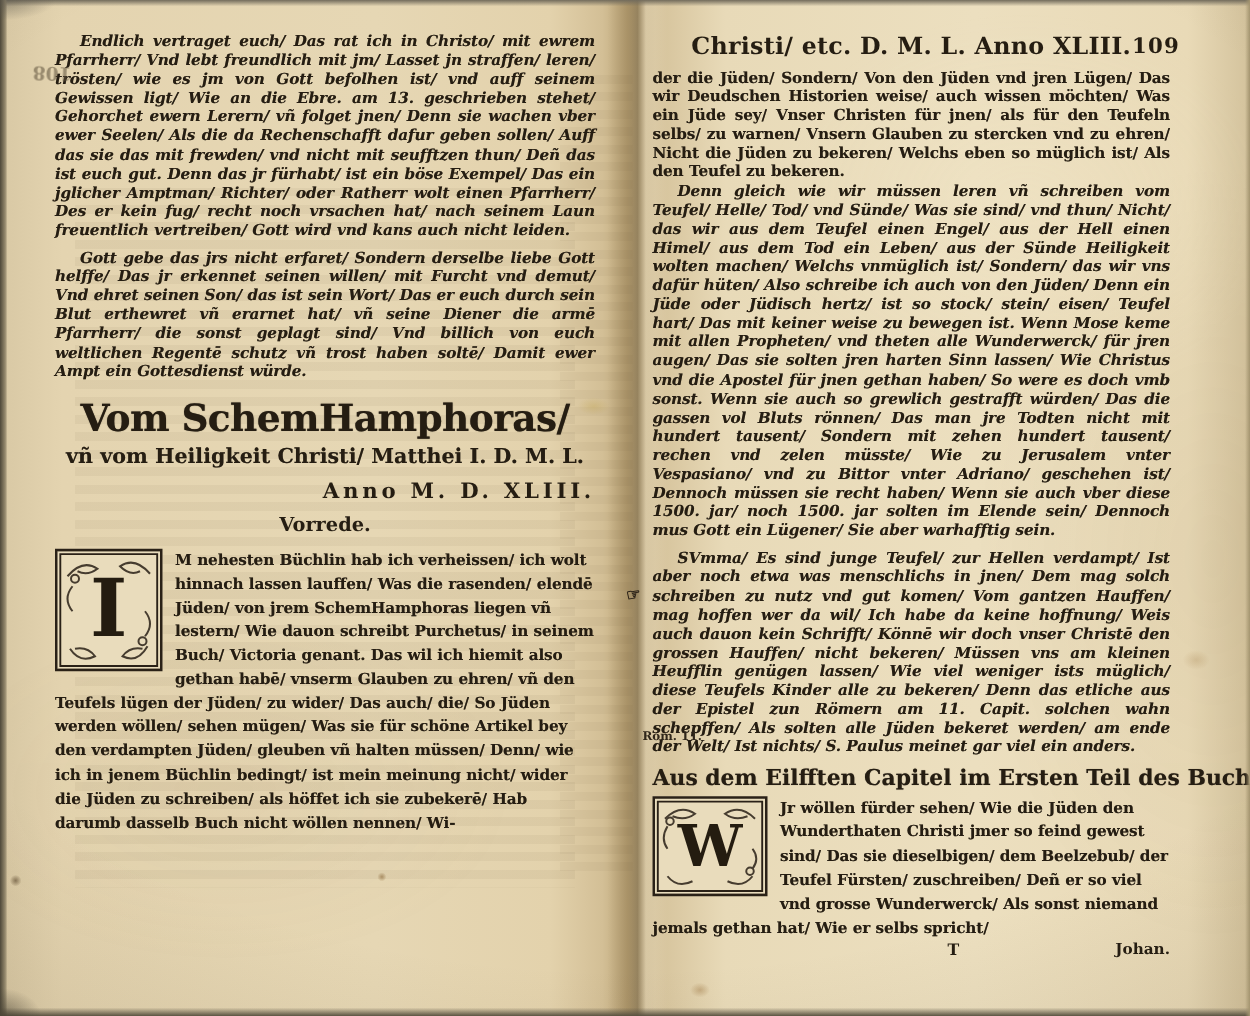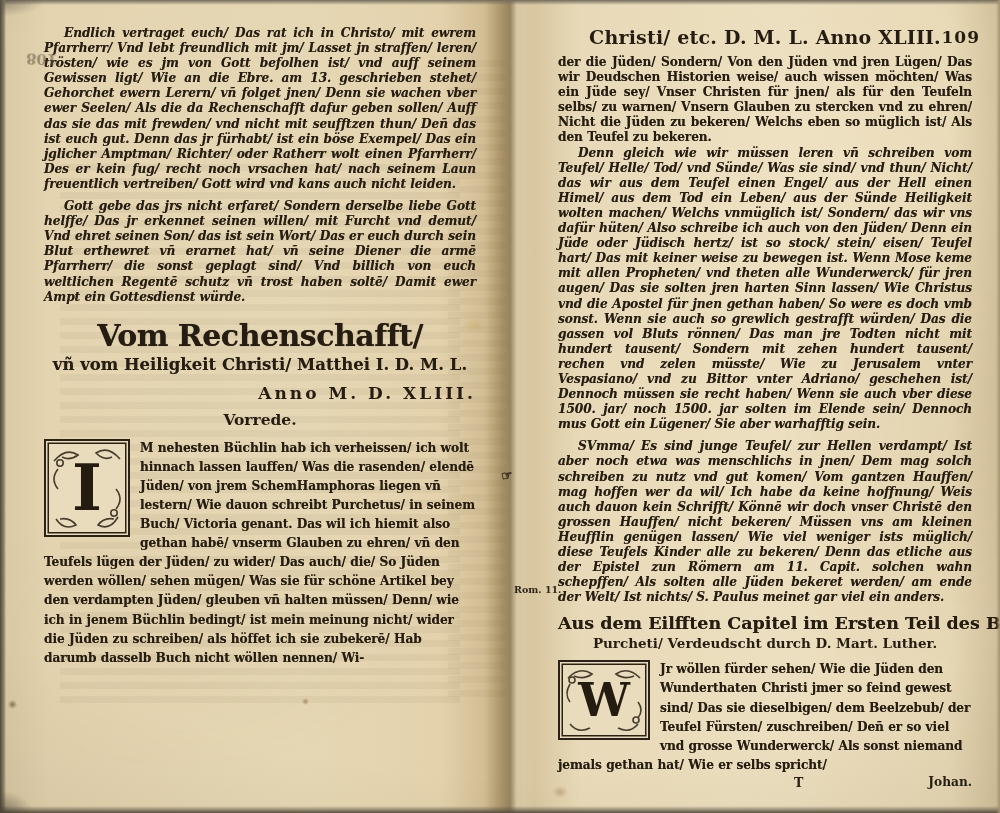--- a/index.html
+++ b/index.html
@@ -34,21 +34,21 @@
   .corner-bl{position:absolute;left:0;bottom:0;width:40px;height:26px;
     background:radial-gradient(44px 30px at 0 100%,rgba(70,64,50,.6),transparent 75%);}
   
   .ghost-block{position:absolute;pointer-events:none;filter:blur(.6px);
     background:repeating-linear-gradient(180deg,rgba(92,72,44,.055) 0 7px,rgba(92,72,44,0) 7px 14px);}
   
   .stain{position:absolute;border-radius:50%;pointer-events:none;}
   
   .page{position:absolute;top:26px;}
   .page-left{left:44px;width:432px;}
-  .page-right{left:558px;width:414px;}
+  .page-right{left:522px;width:414px;}
   .running-head{margin:0 0 7px 0;font-size:19px;font-weight:700;text-align:center;
     letter-spacing:.2px;white-space:nowrap;}
   .head-row{position:relative;}
   .folio{position:absolute;right:-8px;top:1px;font-size:17px;font-weight:700;letter-spacing:1px;}
   .ghost-folio{position:absolute;left:-18px;top:24px;transform:rotate(182deg);
     font-size:15px;font-weight:700;color:rgba(92,80,58,.55);filter:blur(.4px);}
   .body{margin:0;font-size:12.2px;line-height:15.1px;font-weight:700;text-align:justify;
     letter-spacing:-.1px;word-spacing:.2px;text-shadow:0 0 .5px rgba(37,29,18,.55);}
   .para-indent{text-indent:20px;font-style:italic;}
   .gap-top{margin-top:7px;}
@@ -95,21 +95,21 @@
   <div class="stain" style="left:552px;top:786px;width:16px;height:12px;background:radial-gradient(rgba(140,96,40,.35),transparent 70%);"></div>
   <div class="stain" style="left:302px;top:698px;width:7px;height:7px;background:radial-gradient(rgba(120,80,30,.5),transparent 75%);"></div>
   <div class="stain" style="left:462px;top:318px;width:26px;height:14px;background:radial-gradient(rgba(190,160,70,.30),transparent 70%);"></div>
   <div class="stain" style="left:8px;top:700px;width:9px;height:9px;background:radial-gradient(rgba(70,50,25,.55),transparent 75%);"></div>
   <div class="stain" style="left:946px;top:520px;width:22px;height:16px;background:radial-gradient(rgba(150,110,55,.22),transparent 70%);"></div>
 
   <section class="page page-left">
     <div class="ghost-folio">108</div>
     <p class="body para-indent">Endlich vertraget euch/ Das rat ich in Christo/ mit ewrem Pfarrherr/ Vnd lebt freundlich mit jm/ Lasset jn straffen/ leren/ trösten/ wie es jm von Gott befolhen ist/ vnd auff seinem Gewissen ligt/ Wie an die Ebre. am 13. geschrieben stehet/ Gehorchet ewern Lerern/ vñ folget jnen/ Denn sie wachen vber ewer Seelen/ Als die da Rechenschafft dafur geben sollen/ Auff das sie das mit frewden/ vnd nicht mit seufftzen thun/ Deñ das ist euch gut. Denn das jr fürhabt/ ist ein böse Exempel/ Das ein jglicher Amptman/ Richter/ oder Ratherr wolt einen Pfarrherr/ Des er kein fug/ recht noch vrsachen hat/ nach seinem Laun freuentlich vertreiben/ Gott wird vnd kans auch nicht leiden.</p>
     <p class="body para-indent gap-top">Gott gebe das jrs nicht erfaret/ Sondern derselbe liebe Gott helffe/ Das jr erkennet seinen willen/ mit Furcht vnd demut/ Vnd ehret seinen Son/ das ist sein Wort/ Das er euch durch sein Blut erthewret vñ erarnet hat/ vñ seine Diener die armē Pfarrherr/ die sonst geplagt sind/ Vnd billich von euch weltlichen Regentē schutz vñ trost haben soltē/ Damit ewer Ampt ein Gottesdienst würde.</p>
-    <h2 class="title-main">Vom Rechenschafft/</h2>
+    <h2 class="title-main">Vom SchemHamphoras/</h2>
     <div class="title-sub">vñ vom Heiligkeit Christi/ Matthei I. D. M. L.</div>
     <div class="title-anno">Anno M. D. XLIII.</div>
     <div class="title-vorrede">Vorrede.</div>
     <div class="para-initial">
       <div class="dropcap dropcap-i">
         <svg viewBox="0 0 82 94">
           <g fill="none" stroke="#2a2117" stroke-width="1.6" opacity=".85">
             <path d="M8,20 Q20,6 32,14 Q24,20 16,16"></path>
             <path d="M74,18 Q62,4 50,12 Q58,20 66,16"></path>
             <path d="M10,78 Q18,90 30,84 Q24,76 14,78"></path>
@@ -128,21 +128,20 @@
 
   <section class="page page-right">
     <div class="head-row">
       <h1 class="running-head">Christi/ etc. D. M. L. Anno XLIII.</h1>
       <div class="folio">109</div>
     </div>
     <p class="body">der die Jüden/ Sondern/ Von den Jüden vnd jren Lügen/ Das wir Deudschen Historien weise/ auch wissen möchten/ Was ein Jüde sey/ Vnser Christen für jnen/ als für den Teufeln selbs/ zu warnen/ Vnsern Glauben zu stercken vnd zu ehren/ Nicht die Jüden zu bekeren/ Welchs eben so müglich ist/ Als den Teufel zu bekeren.</p>
     <p class="body para-indent">Denn gleich wie wir müssen leren vñ schreiben vom Teufel/ Helle/ Tod/ vnd Sünde/ Was sie sind/ vnd thun/ Nicht/ das wir aus dem Teufel einen Engel/ aus der Hell einen Himel/ aus dem Tod ein Leben/ aus der Sünde Heiligkeit wolten machen/ Welchs vnmüglich ist/ Sondern/ das wir vns dafür hüten/ Also schreibe ich auch von den Jüden/ Denn ein Jüde oder Jüdisch hertz/ ist so stock/ stein/ eisen/ Teufel hart/ Das mit keiner weise zu bewegen ist. Wenn Mose keme mit allen Propheten/ vnd theten alle Wunderwerck/ für jren augen/ Das sie solten jren harten Sinn lassen/ Wie Christus vnd die Apostel für jnen gethan haben/ So were es doch vmb sonst. Wenn sie auch so grewlich gestrafft würden/ Das die gassen vol Bluts rönnen/ Das man jre Todten nicht mit hundert tausent/ Sondern mit zehen hundert tausent/ rechen vnd zelen müsste/ Wie zu Jerusalem vnter Vespasiano/ vnd zu Bittor vnter Adriano/ geschehen ist/ Dennoch müssen sie recht haben/ Wenn sie auch vber diese 1500. jar/ noch 1500. jar solten im Elende sein/ Dennoch mus Gott ein Lügener/ Sie aber warhafftig sein.</p>
     <p class="body para-indent gap-top">SVmma/ Es sind junge Teufel/ zur Hellen verdampt/ Ist aber noch etwa was menschlichs in jnen/ Dem mag solch schreiben zu nutz vnd gut komen/ Vom gantzen Hauffen/ mag hoffen wer da wil/ Ich habe da keine hoffnung/ Weis auch dauon kein Schrifft/ Könnē wir doch vnser Christē den grossen Hauffen/ nicht bekeren/ Müssen vns am kleinen Heufflin genügen lassen/ Wie viel weniger ists müglich/ diese Teufels Kinder alle zu bekeren/ Denn das etliche aus der Epistel zun Römern am 11. Capit. solchen wahn schepffen/ Als solten alle Jüden bekeret werden/ am ende der Welt/ Ist nichts/ S. Paulus meinet gar viel ein anders.</p>
     <h2 class="chapter-head">Aus dem Eilfften Capitel im Ersten Teil des Buchs</h2>
-    <div class="chapter-sub">Purcheti/ Verdeudscht durch D. Mart. Luther.</div>
     <div class="para-initial">
       <div class="dropcap dropcap-w">
         <svg viewBox="0 0 88 76">
           <g fill="none" stroke="#2a2117" stroke-width="1.6" opacity=".85">
             <path d="M8,16 Q20,4 32,12 Q24,18 14,14"></path>
             <path d="M80,16 Q68,4 56,12 Q64,18 74,14"></path>
             <path d="M10,62 Q18,72 30,66"></path>
             <path d="M78,62 Q70,72 58,66"></path>
             <path d="M10,40 Q4,32 10,22"></path>
             <path d="M78,40 Q84,48 78,56"></path>

